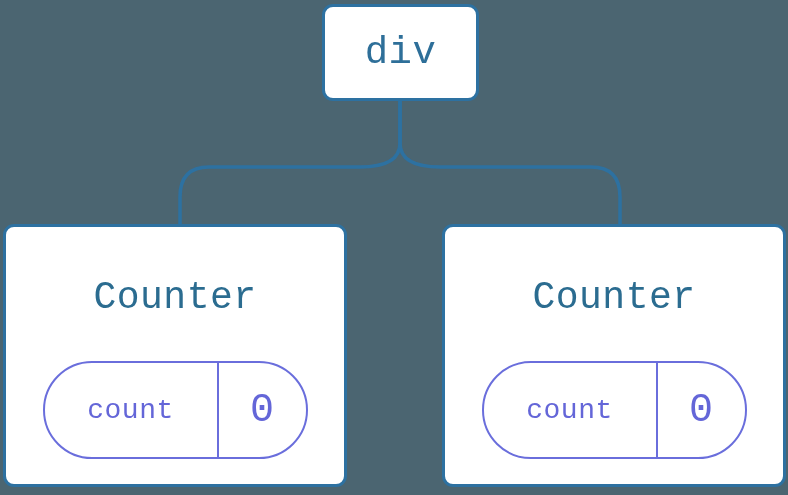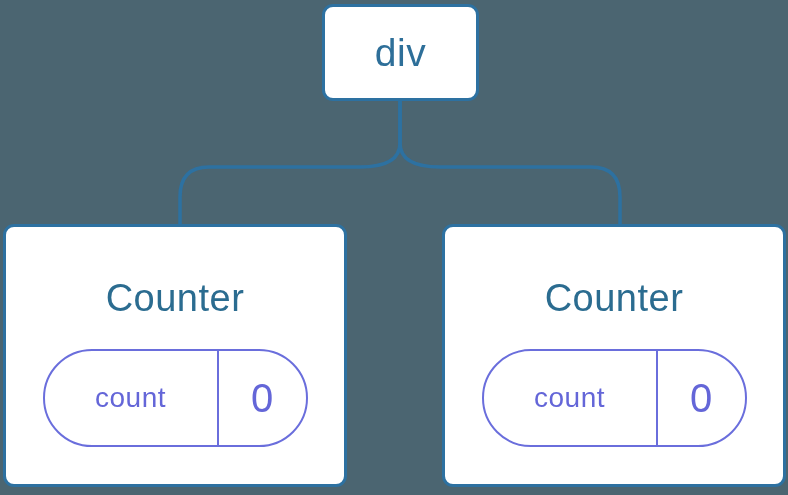--- a/index.html
+++ b/index.html
@@ -6,21 +6,21 @@
     margin: 0;
     padding: 0;
     background: #3a4c55;
   }
   .canvas {
     position: relative;
     width: 788px;
     height: 495px;
     background: #4B6571;
     overflow: hidden;
-    font-family: Liberation Sans, sans-serif;
+    font-family: Liberation Mono, monospace;
   }
   .connectors {
     position: absolute;
     left: 0;
     top: 0;
     z-index: 0;
   }
   .connectors path {
     fill: none;
     stroke: #2D71A1;
@@ -53,20 +53,21 @@
     width: 344px;
     height: 263px;
     box-sizing: border-box;
     background: #ffffff;
     border: 3px solid #2D71A1;
     border-radius: 11px;
     display: flex;
     flex-direction: column;
     align-items: center;
     z-index: 1;
+    gap: 12px;
   }
   .card-left  { left: 3px; }
   .card-right { left: 442px; }
   .card-title {
     margin-top: 48px;
     line-height: 46px;
     font-size: 38px;
     font-weight: 500;
     color: #2B6C90;
     letter-spacing: 0.5px;

